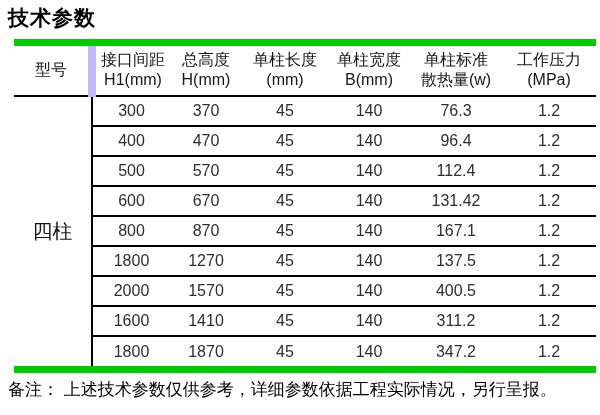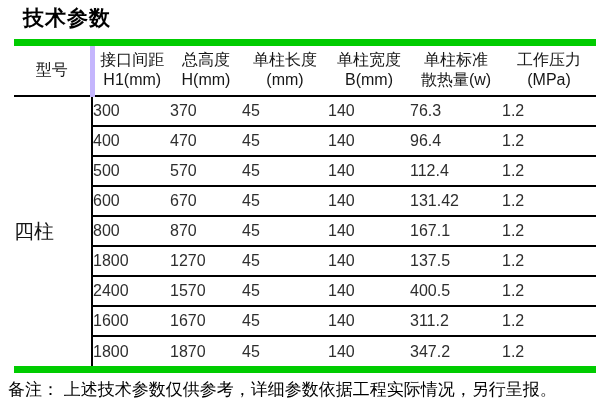--- a/index.html
+++ b/index.html
@@ -13,21 +13,20 @@
   }
   .page-title {
     position: absolute;
     left: 8px;
     top: 6px;
     font-size: 21px;
     font-weight: bold;
     letter-spacing: 1px;
     color: #000000;
     line-height: 24px;
-    margin-left: 15px;
   }
   .table-wrap {
     position: absolute;
     left: 14px;
     top: 39px;
     width: 582px;
   }
   .green-bar {
     height: 7px;
     background: var(--accent, #00cc00);
@@ -49,25 +48,26 @@
     border-bottom: 2px solid #000000;
     font-size: 16px;
     font-weight: normal;
     color: #161616;
     text-align: center;
     vertical-align: middle;
     line-height: 20px;
     padding: 2px 0 3px 0;
   }
   thead th.model-col {
-    border-right: 5px solid #c4b5fd;
+    border-right: 8px solid #c4b5fd;
   }
   tbody td {
     height: 30px;
     border-bottom: 2px solid #000000;
+    text-align: center;
     vertical-align: middle;
     font-size: 16px;
     color: #2e2e2e;
   }
   tbody tr:last-child td { border-bottom: none; }
   tbody td.model-cell {
     border-right: 2px solid #000000;
     border-bottom: none;
     font-size: 20px;
     color: #161616;
@@ -178,30 +178,30 @@
           </tr>
           <tr>
             <td>1800</td>
             <td>1270</td>
             <td>45</td>
             <td>140</td>
             <td>137.5</td>
             <td>1.2</td>
           </tr>
           <tr>
-            <td>2400</td>
+            <td>2000</td>
             <td>1570</td>
             <td>45</td>
             <td>140</td>
             <td>400.5</td>
             <td>1.2</td>
           </tr>
           <tr>
             <td>1600</td>
-            <td>1670</td>
+            <td>1410</td>
             <td>45</td>
             <td>140</td>
             <td>311.2</td>
             <td>1.2</td>
           </tr>
           <tr>
             <td>1800</td>
             <td>1870</td>
             <td>45</td>
             <td>140</td>

